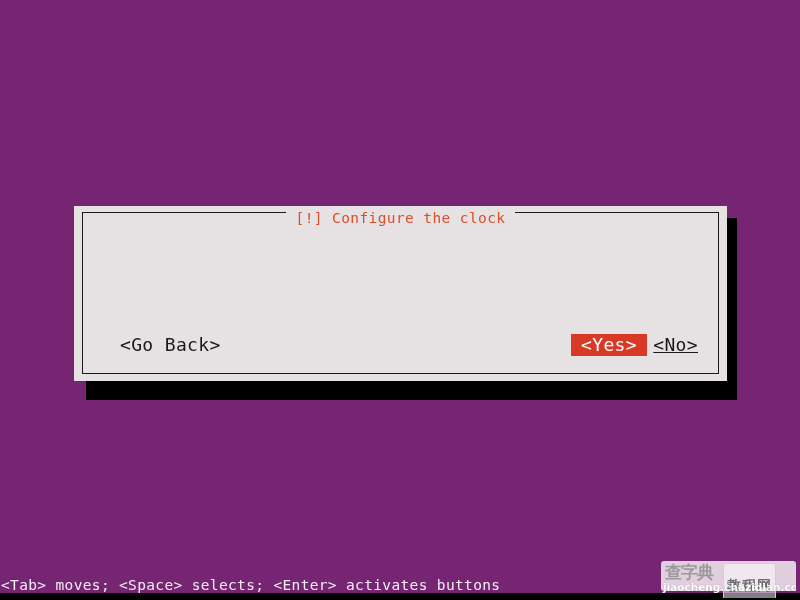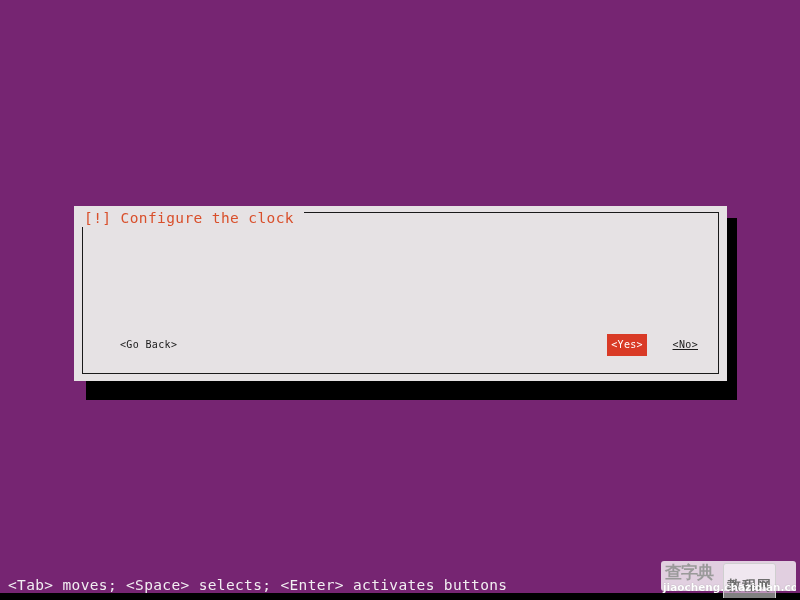--- a/index.html
+++ b/index.html
@@ -55,21 +55,21 @@
     border: 1px solid #1a1a1a;
     box-sizing: border-box;
   }
 
   
   #dialog-title-wrap {
     position: absolute;
     left: 0;
     top: 3px;
     width: 100%;
-    text-align: left;
+    text-align: center;
     line-height: 17px;
     pointer-events: none;
   }
   #dialog-title {
     display: inline-block;
     background: #e6e2e4;
     color: #d94f2b;
     font-size: 14.5px;
     letter-spacing: 0.4px;
     padding: 0 10px;
@@ -94,52 +94,52 @@
   
   #button-row {
     position: absolute;
     left: 19px;
     right: 16px;
     top: 129px;
     height: 22px;
   }
   .btn {
     position: absolute;
-    font-size: 10px;
+    font-size: 18px;
     line-height: 20px;
     letter-spacing: 0.35px;
     white-space: pre;
     color: #1a1a1a;
     padding: 0 1px;
   }
   #btn-goback { left: 26px; top: 0; }
   #btn-yes {
     right: 64px;
     top: 0;
     background: #d93a26;
     color: #ffffff;
-    padding: 1px 4px;
+    padding: 1px 10px;
     top: -1px;
   }
   #btn-no  { right: 12px; top: 0; text-decoration: underline; }
 
   
   #status-bar {
     position: absolute;
     left: 0;
     top: 577px;
     width: 700px;
     height: 16px;
     background: #762572;
     color: #f2eef2;
     font-size: 14.5px;
     line-height: 16px;
     letter-spacing: 0.35px;
     white-space: pre;
-    padding-left: 8px;
+    padding-left: 1px;
     box-sizing: border-box;
   }
   #bottom-black {
     position: absolute;
     left: 0;
     top: 593px;
     width: 800px;
     height: 7px;
     background: #000000;
   }

